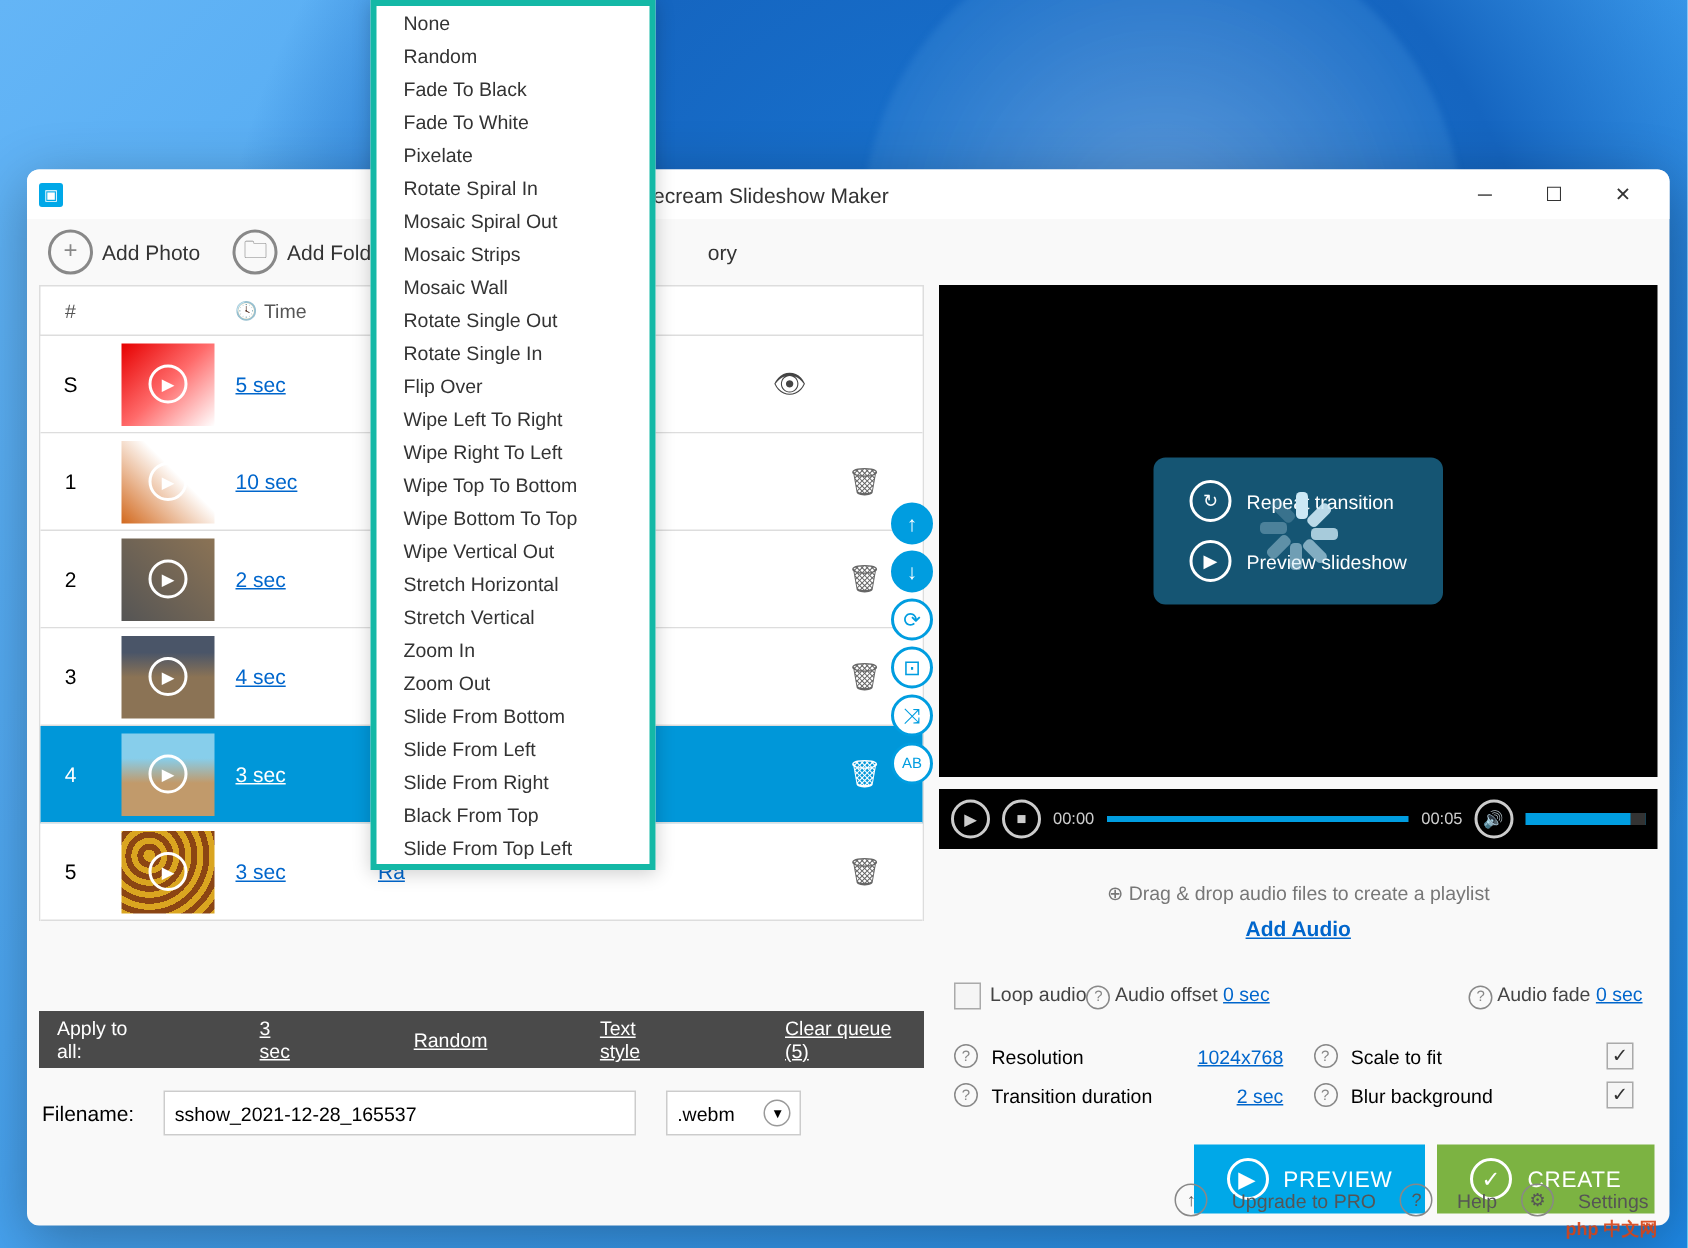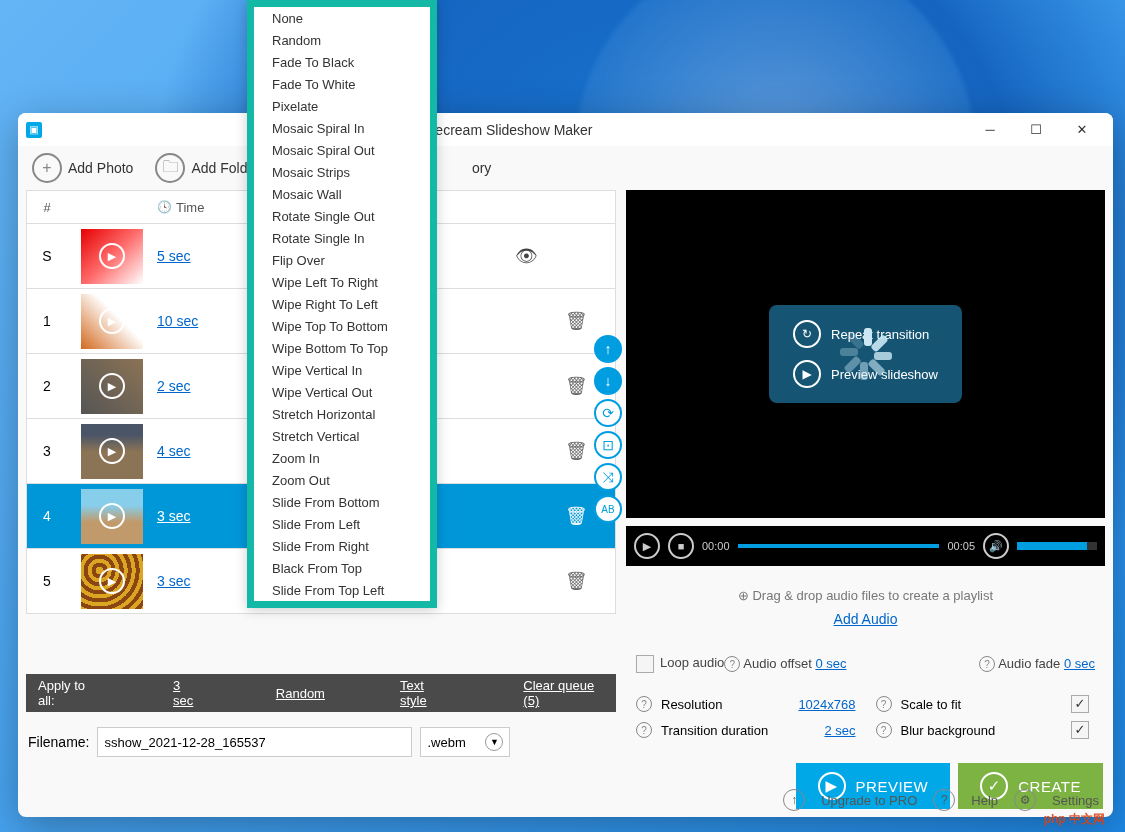--- a/index.html
+++ b/index.html
@@ -49,40 +49,40 @@
 .eye-icon { font-size: 18px; color: #444; }
 
 .side-buttons { position: absolute; left: 576px; top: 222px; display: flex; flex-direction: column; gap: 4px; }
 .side-btn { width: 28px; height: 28px; border: 2px solid #009de0; border-radius: 50%; display: flex; align-items: center; justify-content: center; color: #009de0; font-size: 14px; background: #fff; cursor: pointer; }
 .side-btn.filled { background: #009de0; color: #fff; }
 
 .apply-bar { height: 38px; background: #4a4a4a; color: #fff; display: flex; align-items: center; padding: 0 12px; gap: 75px; font-size: 13px; margin-top: 60px; }
 .apply-bar .u { text-decoration: underline; cursor: pointer; }
 .apply-bar .right { margin-left: auto; }
 
-.filename-bar { height: 40px; display: flex; align-items: center; padding: 0 2px; gap: 8px; font-size: 14px; margin-top: 10px; }
+.filename-bar { height: 40px; display: flex; align-items: center; padding: 0 2px; gap: 20px; font-size: 14px; margin-top: 10px; }
 .filename-input { flex: 0 0 315px; height: 30px; border: 1px solid #ccc; padding: 0 6px; font-size: 13px; background: #fff; }
 .ext-box { width: 90px; height: 30px; border: 1px solid #ccc; background: #fff; display: flex; align-items: center; padding: 0 6px; font-size: 13px; }
 .ext-box .dd { margin-left: auto; width: 18px; height: 18px; border: 1px solid #999; border-radius: 50%; display: flex; align-items: center; justify-content: center; font-size: 9px; }
 
 .preview-area { height: 328px; background: #000; position: relative; display: flex; align-items: center; justify-content: center; }
 .preview-overlay { background: rgba(25, 100, 135, 0.85); border-radius: 8px; padding: 15px 24px; color: #fff; font-size: 13px; display: flex; flex-direction: column; gap: 12px; }
 .preview-opt { display: flex; align-items: center; gap: 10px; }
 .spinner { position: absolute; width: 60px; height: 60px; }
 .spinner-blade { position: absolute; left: 28px; top: 4px; width: 8px; height: 18px; background: #cce8f5; border-radius: 3px; transform-origin: 2px 26px; }
 .icon-circle-sm { width: 28px; height: 28px; border: 2px solid #fff; border-radius: 50%; display: flex; align-items: center; justify-content: center; font-size: 12px; }
 
 .player-bar { height: 40px; background: #000; display: flex; align-items: center; padding: 0 8px; gap: 8px; color: #ccc; font-size: 11px; }
 .pbtn { width: 26px; height: 26px; border: 2px solid #ccc; border-radius: 50%; display: flex; align-items: center; justify-content: center; cursor: pointer; }
 .progress { flex: 1; height: 4px; background: #009de0; position: relative; }
 .volume { width: 80px; height: 8px; background: #009de0; position: relative; }
 .volume::after { content: ''; position: absolute; right: 0; top: 0; width: 10px; height: 8px; background: #333; }
 
 .audio-drop { padding: 14px; text-align: center; color: #777; font-size: 13px; }
-.audio-drop .link2 { color: #0066cc; text-decoration: underline; display: block; margin-top: 8px; font-size: 14px; }
+.audio-drop .link2 { color: #0066cc; text-decoration: underline; display: block; margin-top: 8px; font-size: 14px; font-weight: bold; }
 
 .loop-row { display: flex; align-items: center; padding: 6px 10px; font-size: 13px; color: #444; }
 .checkbox { width: 18px; height: 18px; border: 1px solid #aaa; background: #f5f5f5; margin-right: 6px; display: inline-block; vertical-align: middle; }
 .q-icon { width: 16px; height: 16px; border: 1.5px solid #888; border-radius: 50%; display: inline-flex; align-items: center; justify-content: center; font-size: 10px; color: #888; margin-right: 3px; }
 .checkbox.checked::after { content: '✓'; color: #333; font-size: 13px; display: block; text-align: center; line-height: 16px; }
 
 .settings-grid { display: grid; grid-template-columns: 1fr 1fr; padding: 8px 10px; gap: 8px 20px; font-size: 13px; }
 .settings-grid .cell { display: flex; align-items: center; gap: 6px; }
 .settings-grid .val { margin-left: auto; }
 
@@ -90,21 +90,21 @@
 .action-buttons .spacer { flex: 1; }
 .big-btn { height: 46px; padding: 0 22px; display: flex; align-items: center; gap: 10px; color: #fff; font-size: 15px; font-weight: 500; cursor: pointer; letter-spacing: 0.5px; }
 .big-btn.preview { background: #00a8e8; }
 .big-btn.create { background: #7cb342; }
 .big-btn .ic { width: 28px; height: 28px; border: 2px solid #fff; border-radius: 50%; display: flex; align-items: center; justify-content: center; }
 
 .footer { position: absolute; bottom: 6px; right: 14px; display: flex; align-items: center; gap: 16px; font-size: 13px; color: #555; }
 .footer .fcircle { width: 22px; height: 22px; border: 1.5px solid #888; border-radius: 50%; display: flex; align-items: center; justify-content: center; font-size: 12px; }
 .watermark { position: absolute; right: 20px; bottom: 4px; color: #d84315; font-size: 12px; font-weight: bold; opacity: 0.9; }
 
-.dropdown { position: absolute; left: 247px; top: 0; width: 190px; background: #fff; border: 7px solid #14b8a6; box-shadow: 0 2px 12px rgba(0,0,0,0.2); max-height: 660px; overflow: visible; }
+.dropdown { position: absolute; left: 247px; top: 0; width: 190px; background: #fff; border: 4px solid #14b8a6; box-shadow: 0 2px 12px rgba(0,0,0,0.2); max-height: 660px; overflow: visible; }
 .dropdown-item { padding: 3.5px 18px; font-size: 13px; color: #333; cursor: pointer; }
 </style>
 </head>
 <body>
 
 <div class="desktop-bg">
   <div class="desktop-bloom"></div>
 </div>
 
 <div class="window">
@@ -342,32 +342,31 @@
     <span>Settings</span>
   </div>
 </div>
 
 <div class="dropdown" id="dropdown">
     <div class="dropdown-item">None</div>
     <div class="dropdown-item">Random</div>
     <div class="dropdown-item">Fade To Black</div>
     <div class="dropdown-item">Fade To White</div>
     <div class="dropdown-item">Pixelate</div>
-    <div class="dropdown-item">Mosaic Spiral In</div>
+    <div class="dropdown-item">Rotate Spiral In</div>
     <div class="dropdown-item">Mosaic Spiral Out</div>
     <div class="dropdown-item">Mosaic Strips</div>
     <div class="dropdown-item">Mosaic Wall</div>
     <div class="dropdown-item">Rotate Single Out</div>
     <div class="dropdown-item">Rotate Single In</div>
     <div class="dropdown-item">Flip Over</div>
     <div class="dropdown-item">Wipe Left To Right</div>
     <div class="dropdown-item">Wipe Right To Left</div>
     <div class="dropdown-item">Wipe Top To Bottom</div>
     <div class="dropdown-item">Wipe Bottom To Top</div>
-    <div class="dropdown-item">Wipe Vertical In</div>
     <div class="dropdown-item">Wipe Vertical Out</div>
     <div class="dropdown-item">Stretch Horizontal</div>
     <div class="dropdown-item">Stretch Vertical</div>
     <div class="dropdown-item">Zoom In</div>
     <div class="dropdown-item">Zoom Out</div>
     <div class="dropdown-item">Slide From Bottom</div>
     <div class="dropdown-item">Slide From Left</div>
     <div class="dropdown-item">Slide From Right</div>
     <div class="dropdown-item">Black From Top</div>
     <div class="dropdown-item">Slide From Top Left</div>

